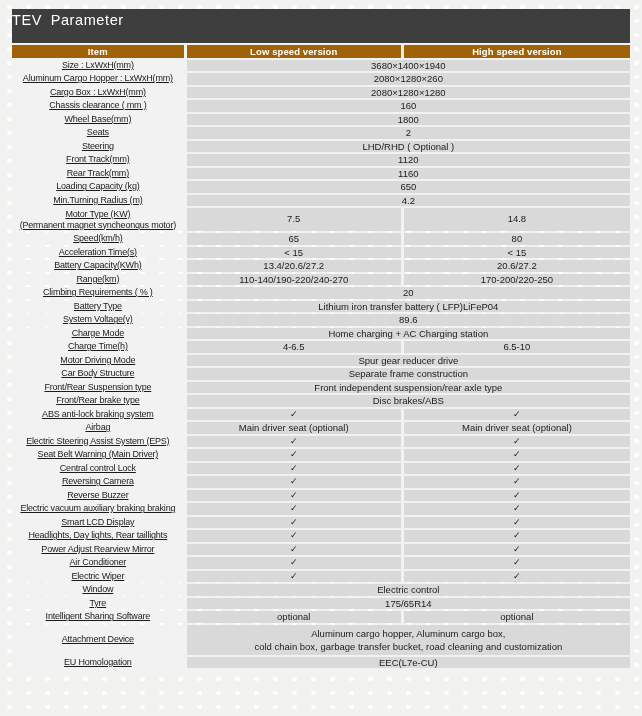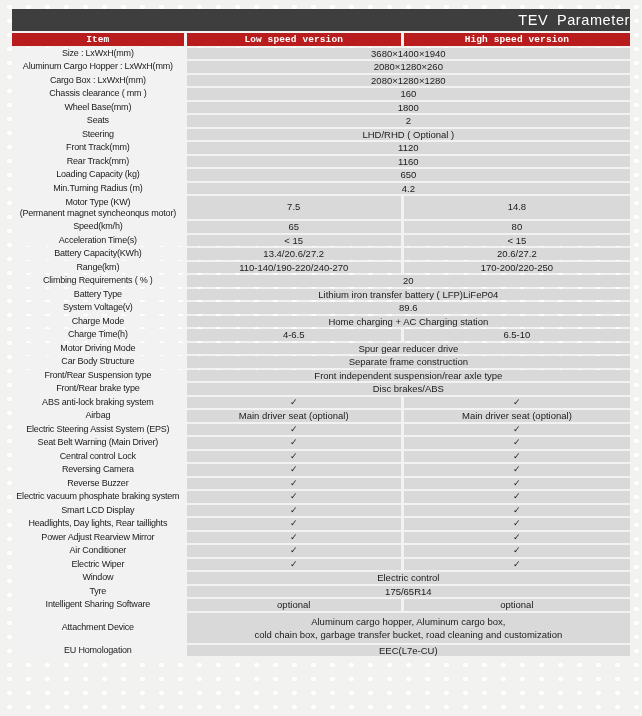--- a/index.html
+++ b/index.html
@@ -6,45 +6,44 @@
   body{
     width:642px;height:716px;overflow:hidden;
     background-color:#f2f2f0;
     background-image:radial-gradient(#ffffff 2.4px, rgba(255,255,255,0) 2.9px);
     background-size:19px 14px;
     font-family:"Liberation Sans","DejaVu Sans",sans-serif;
     color:#1b1b1b;
   }
   .sheet{width:624px;margin:9px auto 0 auto;}
   .title-bar{
-    margin:0 3px;height:22px;line-height:22px;
-    background:#3e3e3e;color:#ffffff;text-align:right;
+    margin:0 3px;height:34px;line-height:22px;
+    background:#3e3e3e;color:#ffffff;text-align:left;
     font-size:14.5px;letter-spacing:0.6px;word-spacing:4px;font-weight:400;
   }
   table.spec{
     width:624px;table-layout:fixed;
     border-collapse:separate;border-spacing:3px 2px;
   }
   col.c-item{width:170px;}
   col.c-low{width:212px;}
   col.c-high{width:224px;}
   th{
-    background:#b91c1c;color:#ffffff;
+    background:#a16207;color:#ffffff;
     font-size:9.5px;font-weight:bold;
     height:12.5px;padding:0 2px;text-align:center;vertical-align:middle;
     letter-spacing:0.1px;
-    font-family:Liberation Mono, monospace;
   }
   td{
     font-size:9.5px;font-weight:400;
     height:11.5px;line-height:11px;
     padding:0 2px;text-align:center;vertical-align:middle;
     white-space:nowrap;
   }
-  td.item{background:#f2f2f2;font-size:9px;letter-spacing:-0.2px;}
+  td.item{background:#f2f2f2;font-size:9px;letter-spacing:-0.2px;text-decoration:underline;}
   td.val{background:#d9d9d9;}
   td.check{font-style:italic;font-size:9px;}
   tr.tall td{height:23px;line-height:10.5px;}
   tr.xtall td{height:30px;line-height:13px;}
   td .l2{display:block;}
 </style>
 </head>
 <body>
 
 <div class="sheet">
@@ -201,21 +200,21 @@
           <td class="item">Reversing Camera</td>
           <td class="val check">✓</td>
           <td class="val check">✓</td>
         </tr>
         <tr>
           <td class="item">Reverse Buzzer</td>
           <td class="val check">✓</td>
           <td class="val check">✓</td>
         </tr>
         <tr>
-          <td class="item">Electric vacuum phosphate braking system</td>
+          <td class="item">Electric vacuum auxiliary braking braking</td>
           <td class="val check">✓</td>
           <td class="val check">✓</td>
         </tr>
         <tr>
           <td class="item">Smart LCD Display</td>
           <td class="val check">✓</td>
           <td class="val check">✓</td>
         </tr>
         <tr>
           <td class="item">Headlights, Day lights, Rear taillights</td>

